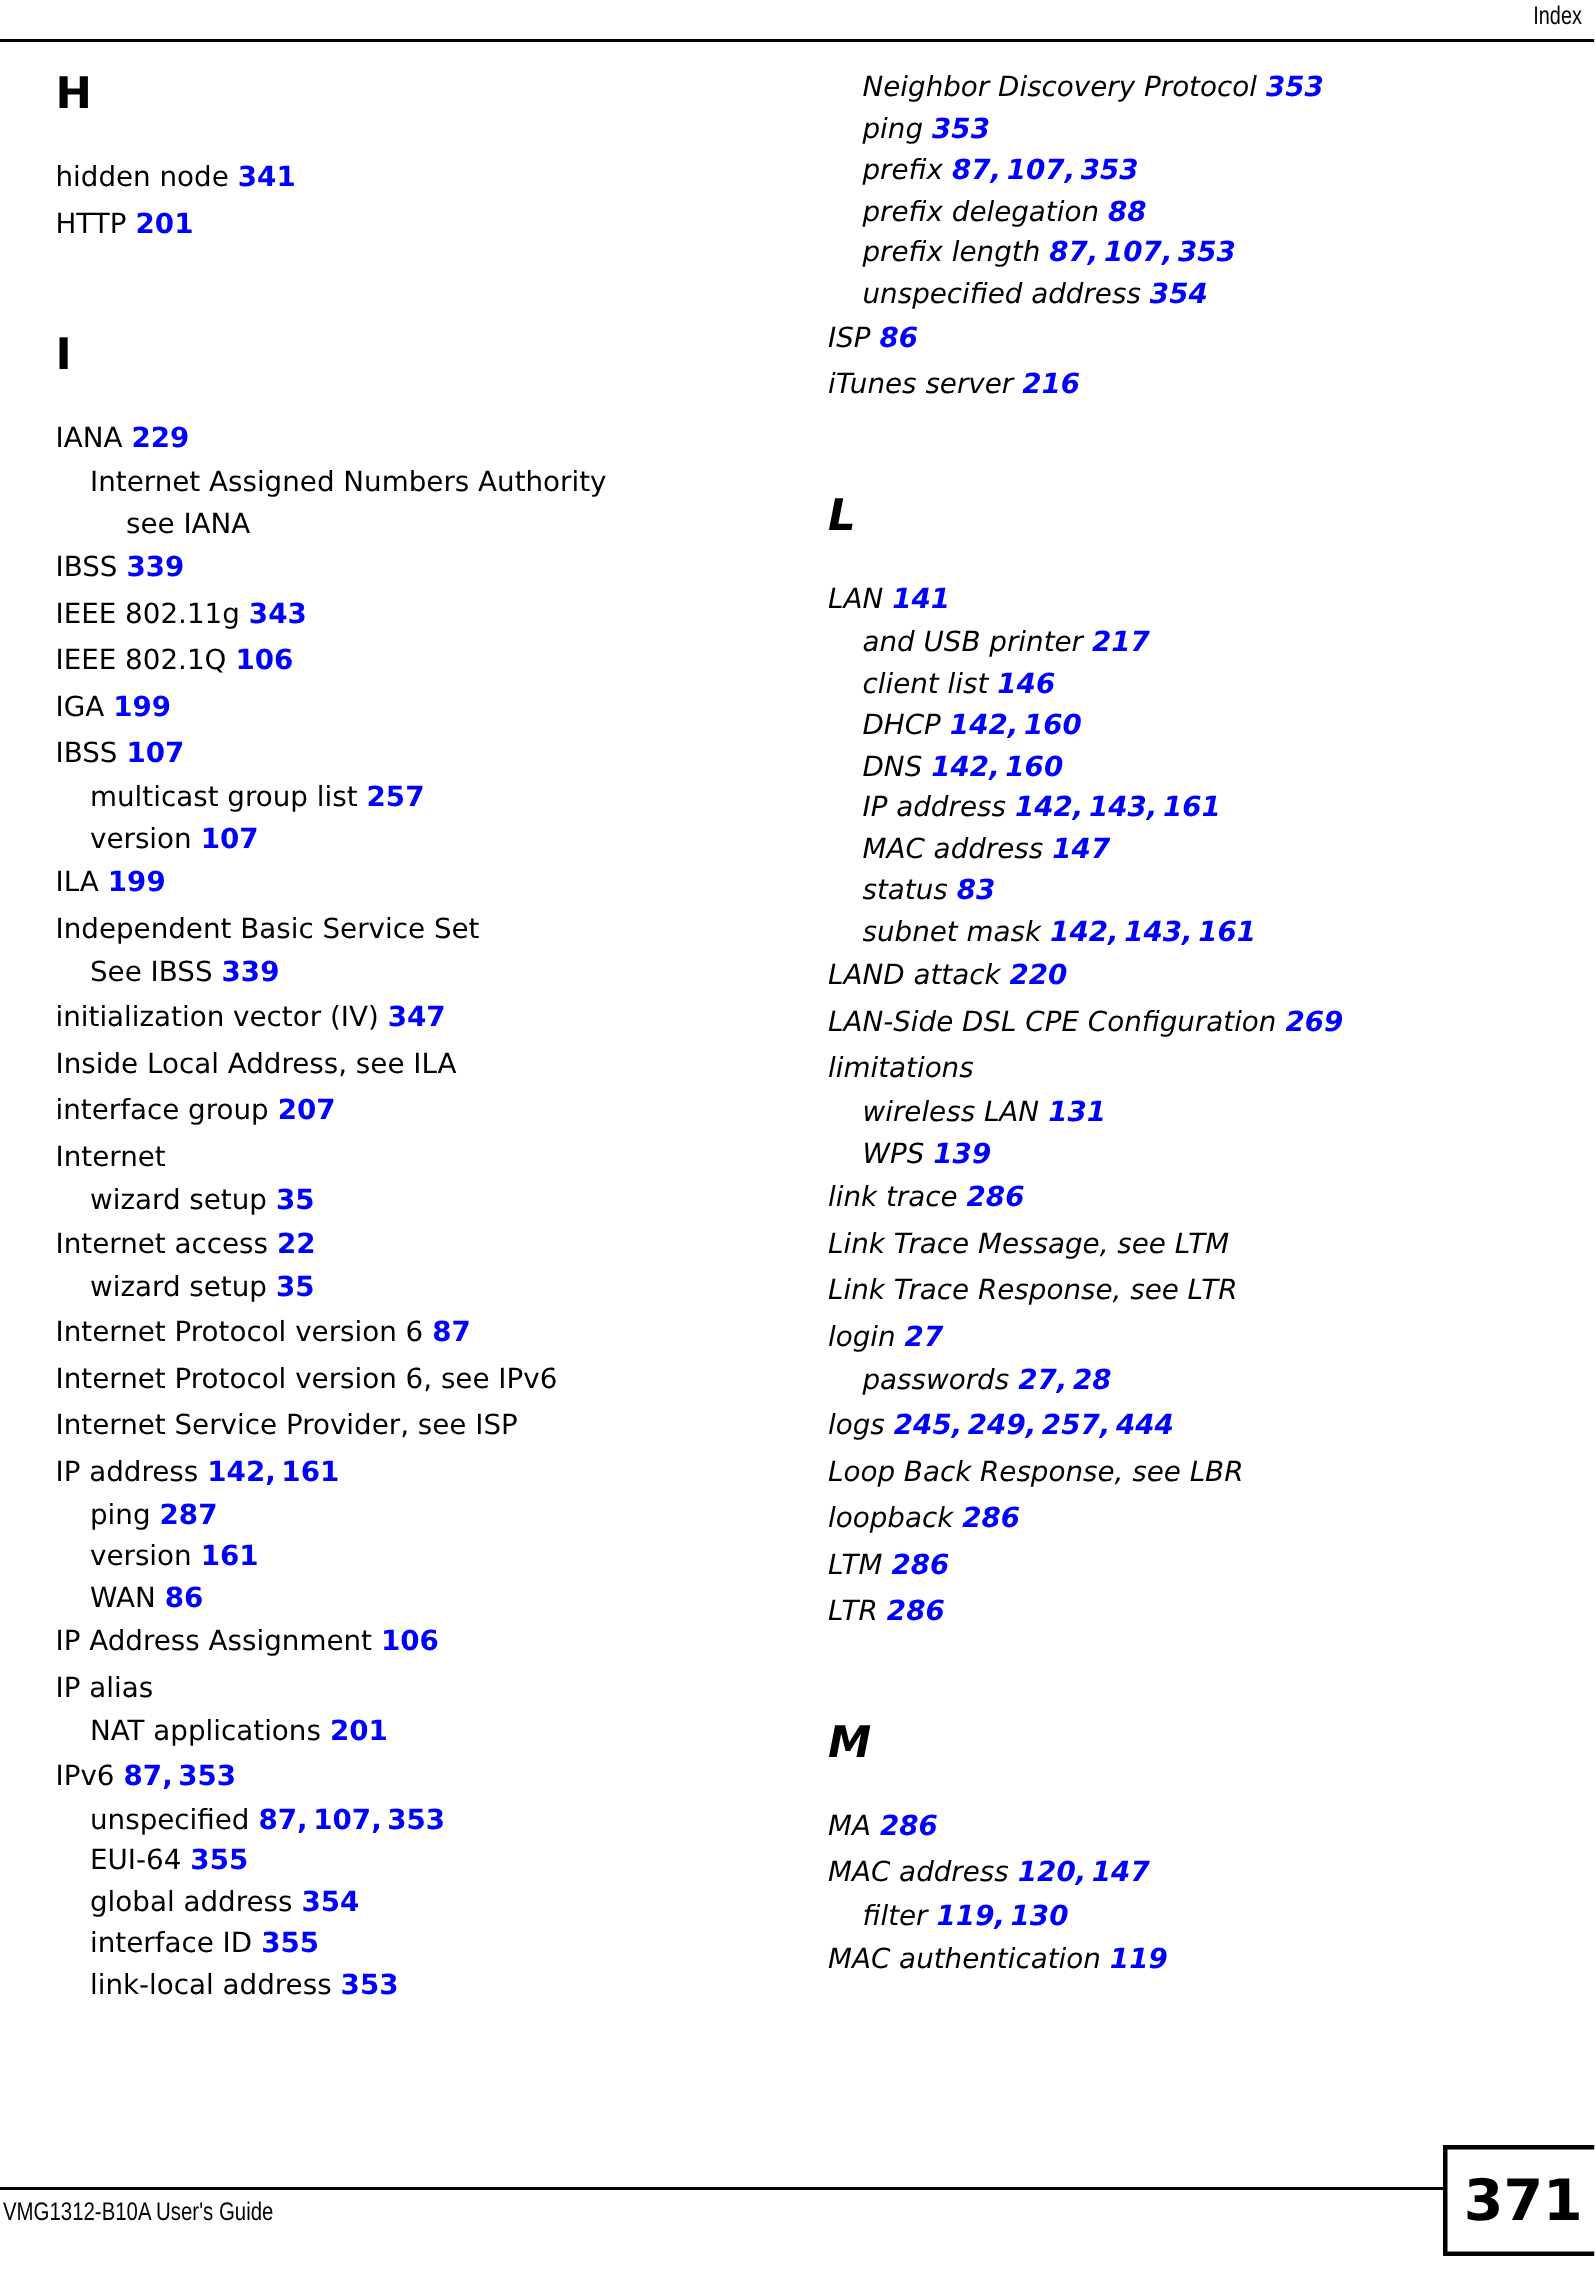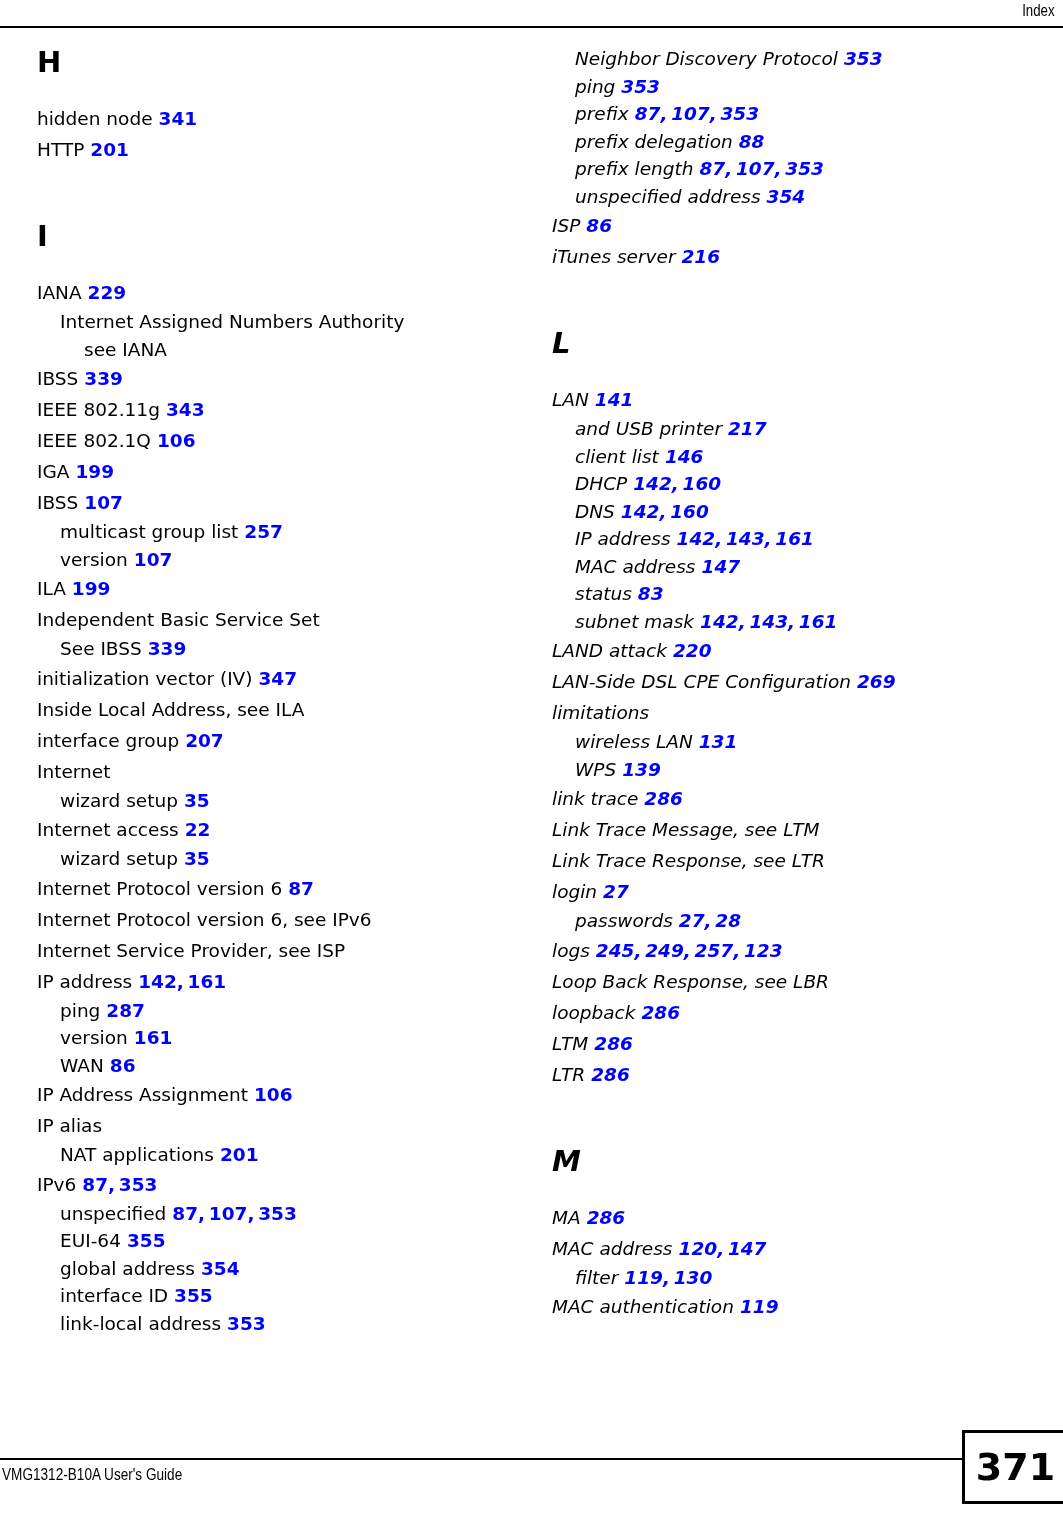--- a/index.html
+++ b/index.html
@@ -231,21 +231,21 @@
         <div class="entry"><span class="term">LAND attack</span><span class="pages"><span>220</span></span></div>
         <div class="entry"><span class="term">LAN-Side DSL CPE Configuration</span><span class="pages"><span>269</span></span></div>
         <div class="entry"><span class="term">limitations</span></div>
         <div class="entry sub"><span class="term">wireless LAN</span><span class="pages"><span>131</span></span></div>
         <div class="entry sub"><span class="term">WPS</span><span class="pages"><span>139</span></span></div>
         <div class="entry"><span class="term">link trace</span><span class="pages"><span>286</span></span></div>
         <div class="entry"><span class="term">Link Trace Message, see LTM</span></div>
         <div class="entry"><span class="term">Link Trace Response, see LTR</span></div>
         <div class="entry"><span class="term">login</span><span class="pages"><span>27</span></span></div>
         <div class="entry sub"><span class="term">passwords</span><span class="pages"><span>27</span><span class="sep">, </span><span>28</span></span></div>
-        <div class="entry"><span class="term">logs</span><span class="pages"><span>245</span><span class="sep">, </span><span>249</span><span class="sep">, </span><span>257</span><span class="sep">, </span><span>123</span></span></div>
+        <div class="entry"><span class="term">logs</span><span class="pages"><span>245</span><span class="sep">, </span><span>249</span><span class="sep">, </span><span>257</span><span class="sep">, </span><span>444</span></span></div>
         <div class="entry"><span class="term">Loop Back Response, see LBR</span></div>
         <div class="entry"><span class="term">loopback</span><span class="pages"><span>286</span></span></div>
         <div class="entry"><span class="term">LTM</span><span class="pages"><span>286</span></span></div>
         <div class="entry"><span class="term">LTR</span><span class="pages"><span>286</span></span></div>
         <div class="block-gap"></div>
         <div class="letter">M</div>
         <div class="letter-gap-below"></div>
         <div class="entry"><span class="term">MA</span><span class="pages"><span>286</span></span></div>
         <div class="entry"><span class="term">MAC address</span><span class="pages"><span>120</span><span class="sep">, </span><span>147</span></span></div>
         <div class="entry sub"><span class="term">filter</span><span class="pages"><span>119</span><span class="sep">, </span><span>130</span></span></div>

